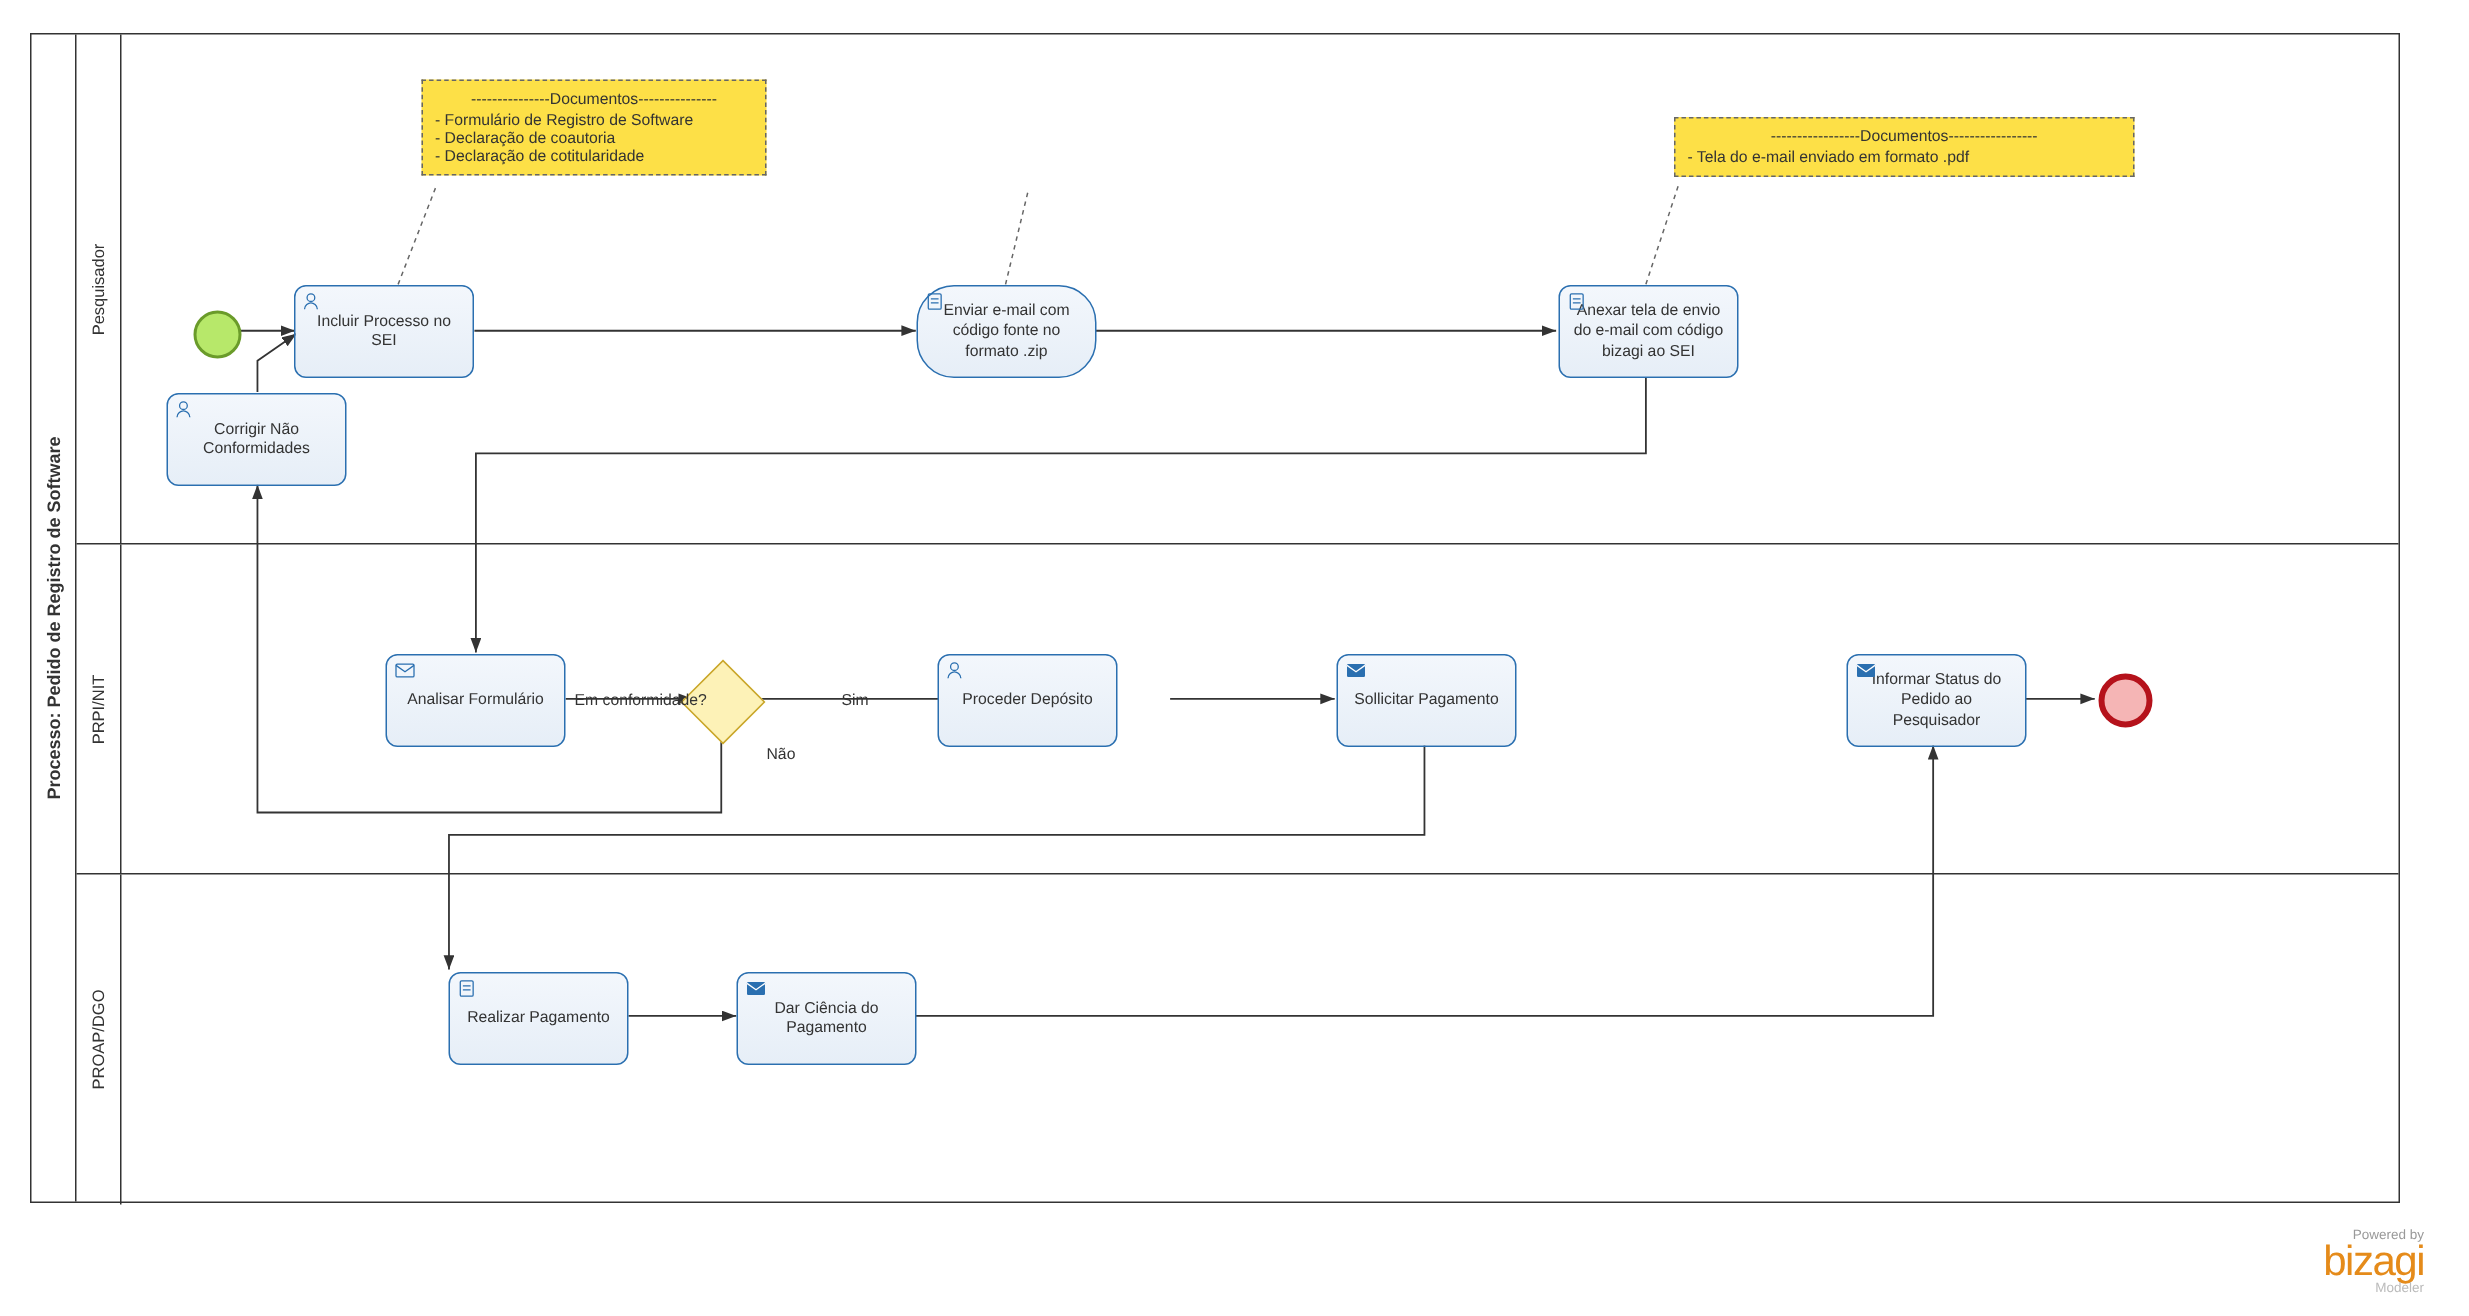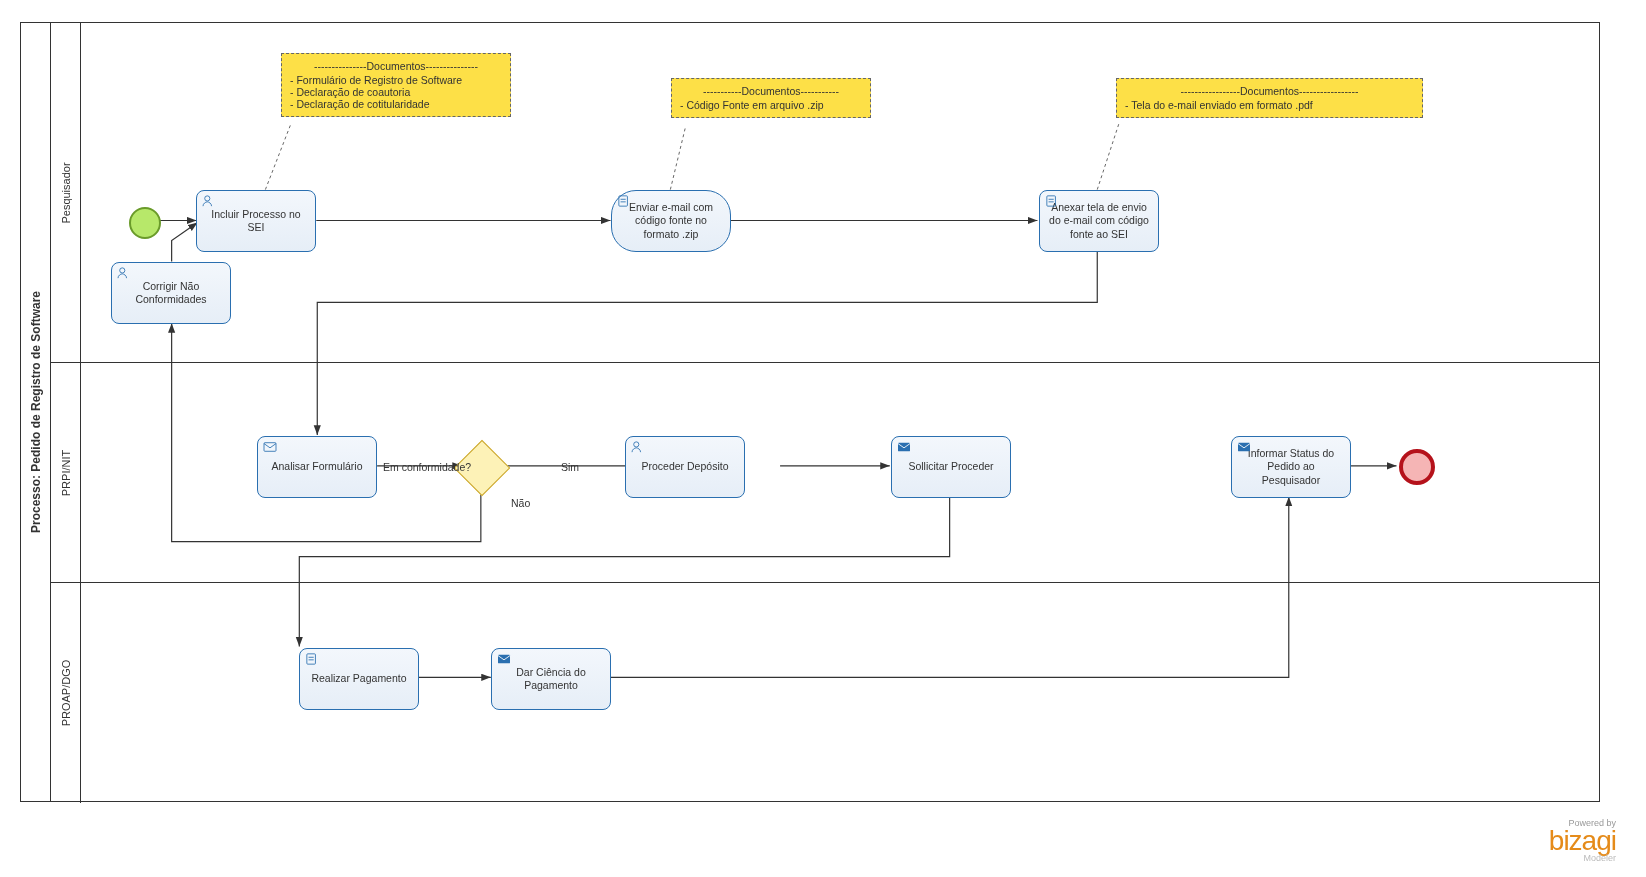--- a/index.html
+++ b/index.html
@@ -242,21 +242,21 @@
           <rect x="2" y="1" width="10" height="12" rx="1" fill="none" stroke="#2a6fb0"></rect>
           <path d="M4 5h6M4 8h6" stroke="#2a6fb0"></path>
         </svg>
       <span>Enviar e-mail com código fonte no formato .zip</span>
     </div>
     <div class="task" style="left:1018px; top:167px;">
       <svg class="icon" viewBox="0 0 16 14">
           <rect x="2" y="1" width="10" height="12" rx="1" fill="none" stroke="#2a6fb0"></rect>
           <path d="M4 5h6M4 8h6" stroke="#2a6fb0"></path>
         </svg>
-      <span>Anexar tela de envio do e-mail com código fonte ao SEI</span>
+      <span>Anexar tela de envio do e-mail com código bizagi ao SEI</span>
     </div>
     <div class="task" style="left:90px; top:239px;">
       <svg class="icon" viewBox="0 0 16 14">
           <circle cx="6" cy="4" r="3" fill="none" stroke="#2a6fb0"></circle>
           <path d="M1 13c0-3 3-5 5-5s5 2 5 5" fill="none" stroke="#2a6fb0"></path>
         </svg>
       <span>Corrigir Não Conformidades</span>
     </div>
 
     <div class="task" style="left:236px; top:413px;">
@@ -271,21 +271,21 @@
           <circle cx="6" cy="4" r="3" fill="none" stroke="#2a6fb0"></circle>
           <path d="M1 13c0-3 3-5 5-5s5 2 5 5" fill="none" stroke="#2a6fb0"></path>
         </svg>
       <span>Proceder Depósito</span>
     </div>
     <div class="task" style="left:870px; top:413px;">
       <svg class="icon" viewBox="0 0 16 14">
           <rect x="1" y="2" width="14" height="10" rx="1" fill="#2a6fb0"></rect>
           <path d="M1 3l7 5 7-5" fill="none" stroke="#fff"></path>
         </svg>
-      <span>Sollicitar Proceder</span>
+      <span>Sollicitar Pagamento</span>
     </div>
     <div class="task" style="left:1210px; top:413px;">
       <svg class="icon" viewBox="0 0 16 14">
           <rect x="1" y="2" width="14" height="10" rx="1" fill="#2a6fb0"></rect>
           <path d="M1 3l7 5 7-5" fill="none" stroke="#fff"></path>
         </svg>
       <span>Informar Status do Pedido ao Pesquisador</span>
     </div>
 
     <div class="task" style="left:278px; top:625px;text-align:right;">
@@ -302,24 +302,20 @@
         </svg>
       <span>Dar Ciência do Pagamento</span>
     </div>
 
     <div class="annotation" style="left:260px; top:30px; width:230px;">
       <div class="hdr">---------------Documentos---------------</div>
       <div>- Formulário de Registro de Software</div>
       <div>- Declaração de coautoria</div>
       <div>- Declaração de cotitularidade</div>
     </div>
-    <div class="annotation" style="left:650px; top:55px; width:200px;">
-      <div class="hdr">-----------Documentos-----------</div>
-      <div>- Código Fonte em arquivo .zip</div>
-    </div>
     <div class="annotation" style="left:1095px; top:55px; width:307px;">
       <div class="hdr">-----------------Documentos-----------------</div>
       <div>- Tela do e-mail enviado em formato .pdf</div>
     </div>
 
   </div>
 
   <div class="bizagi">
     <div class="pb">Powered by</div>
     <div class="logo">bizagi</div>

